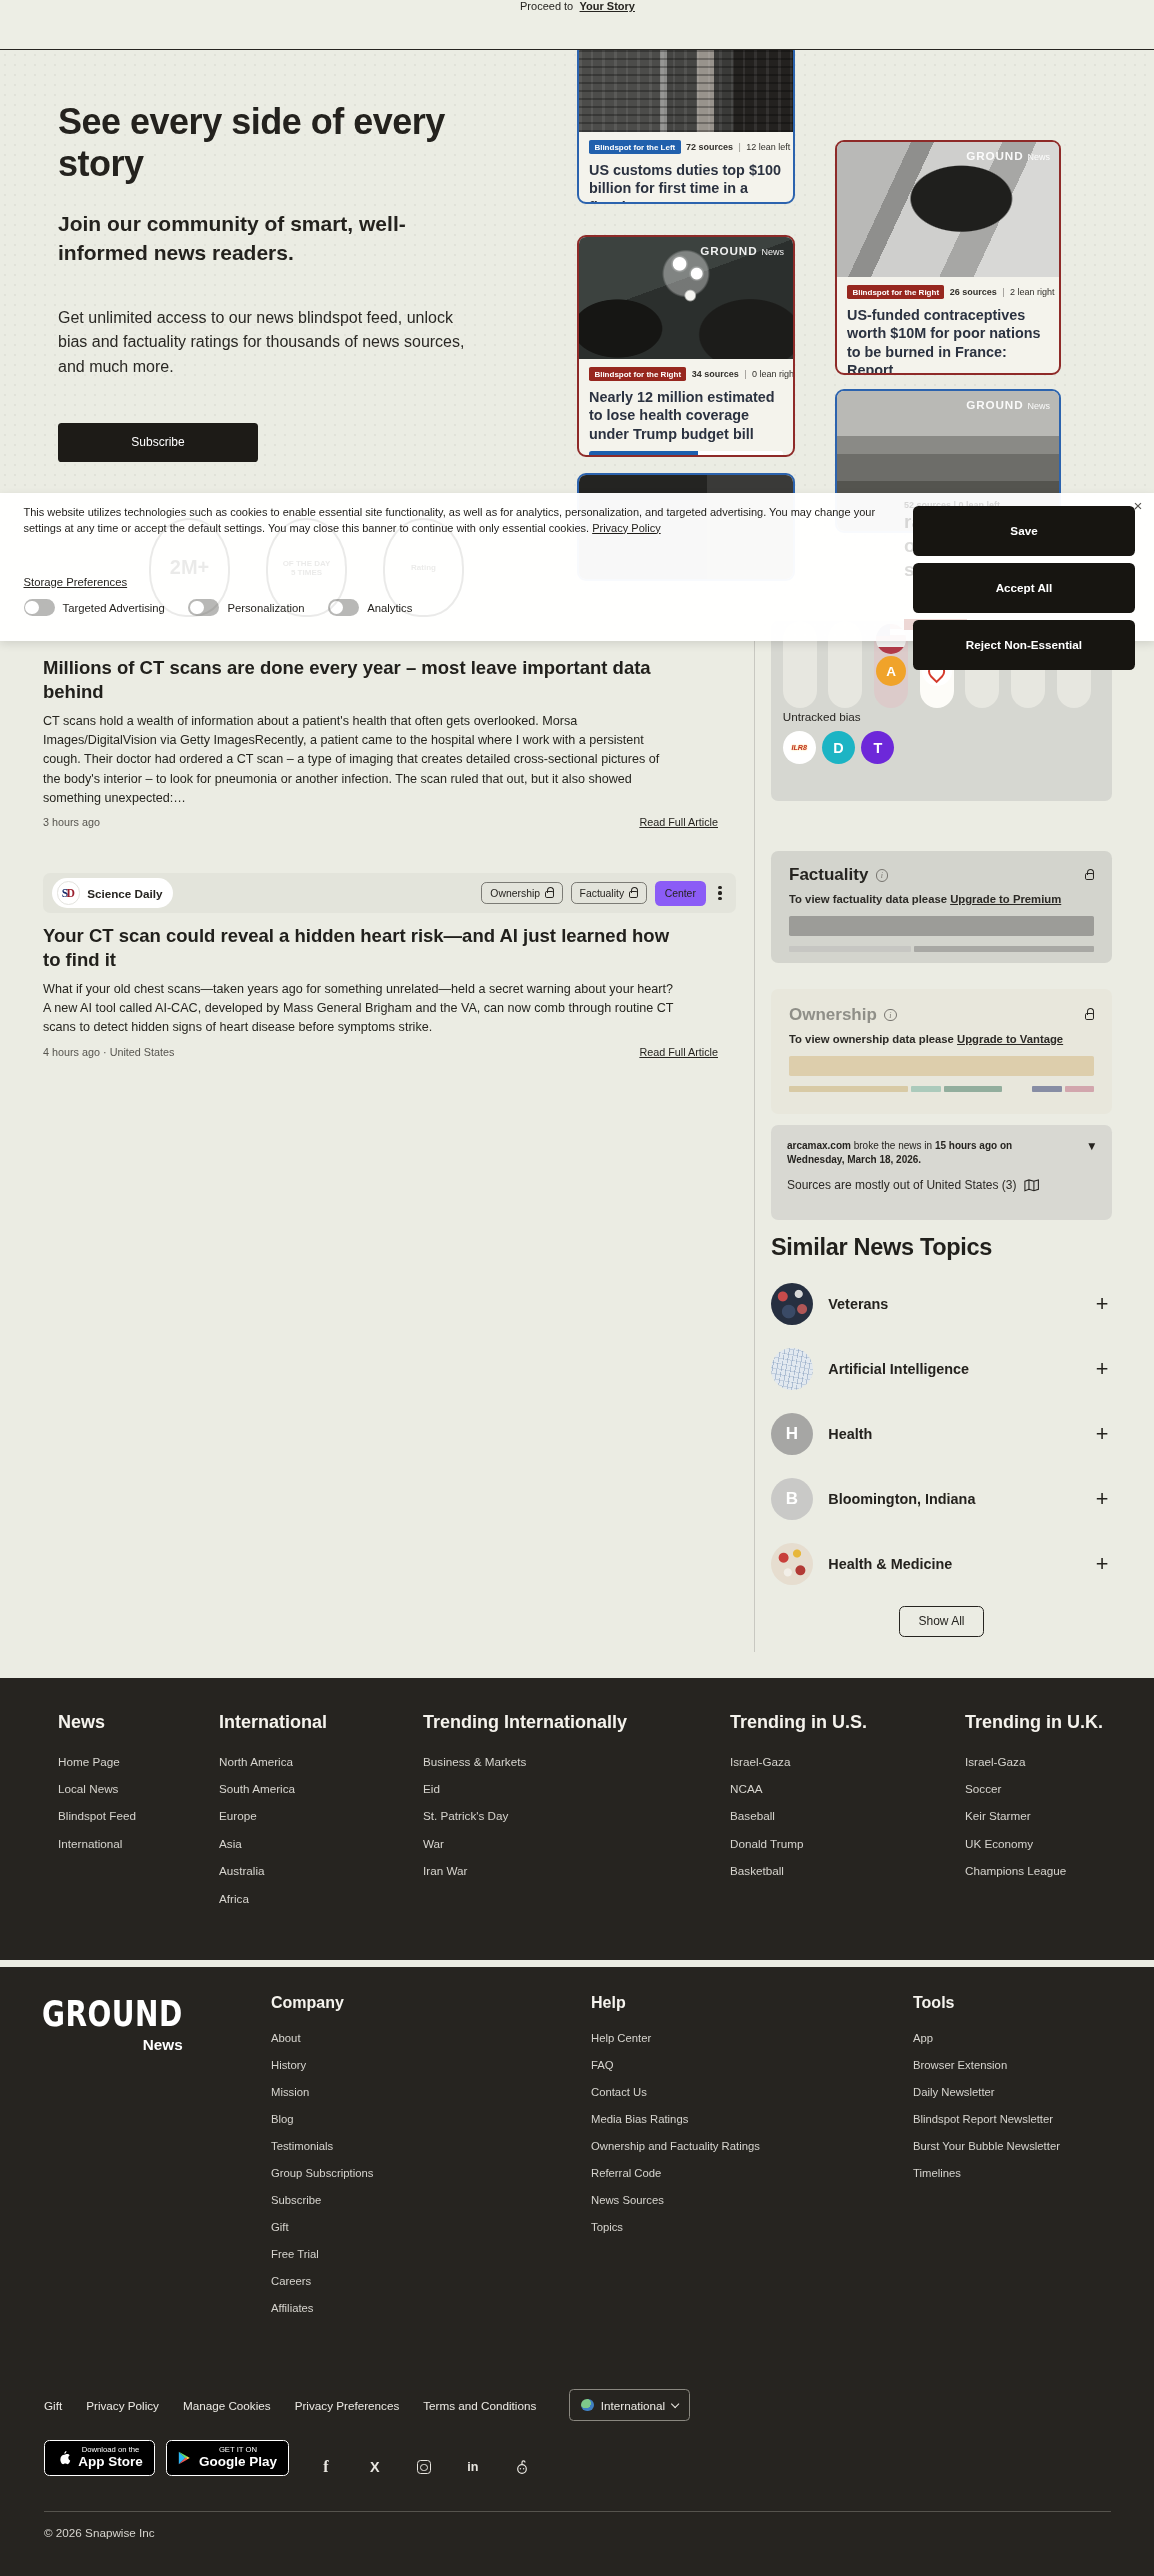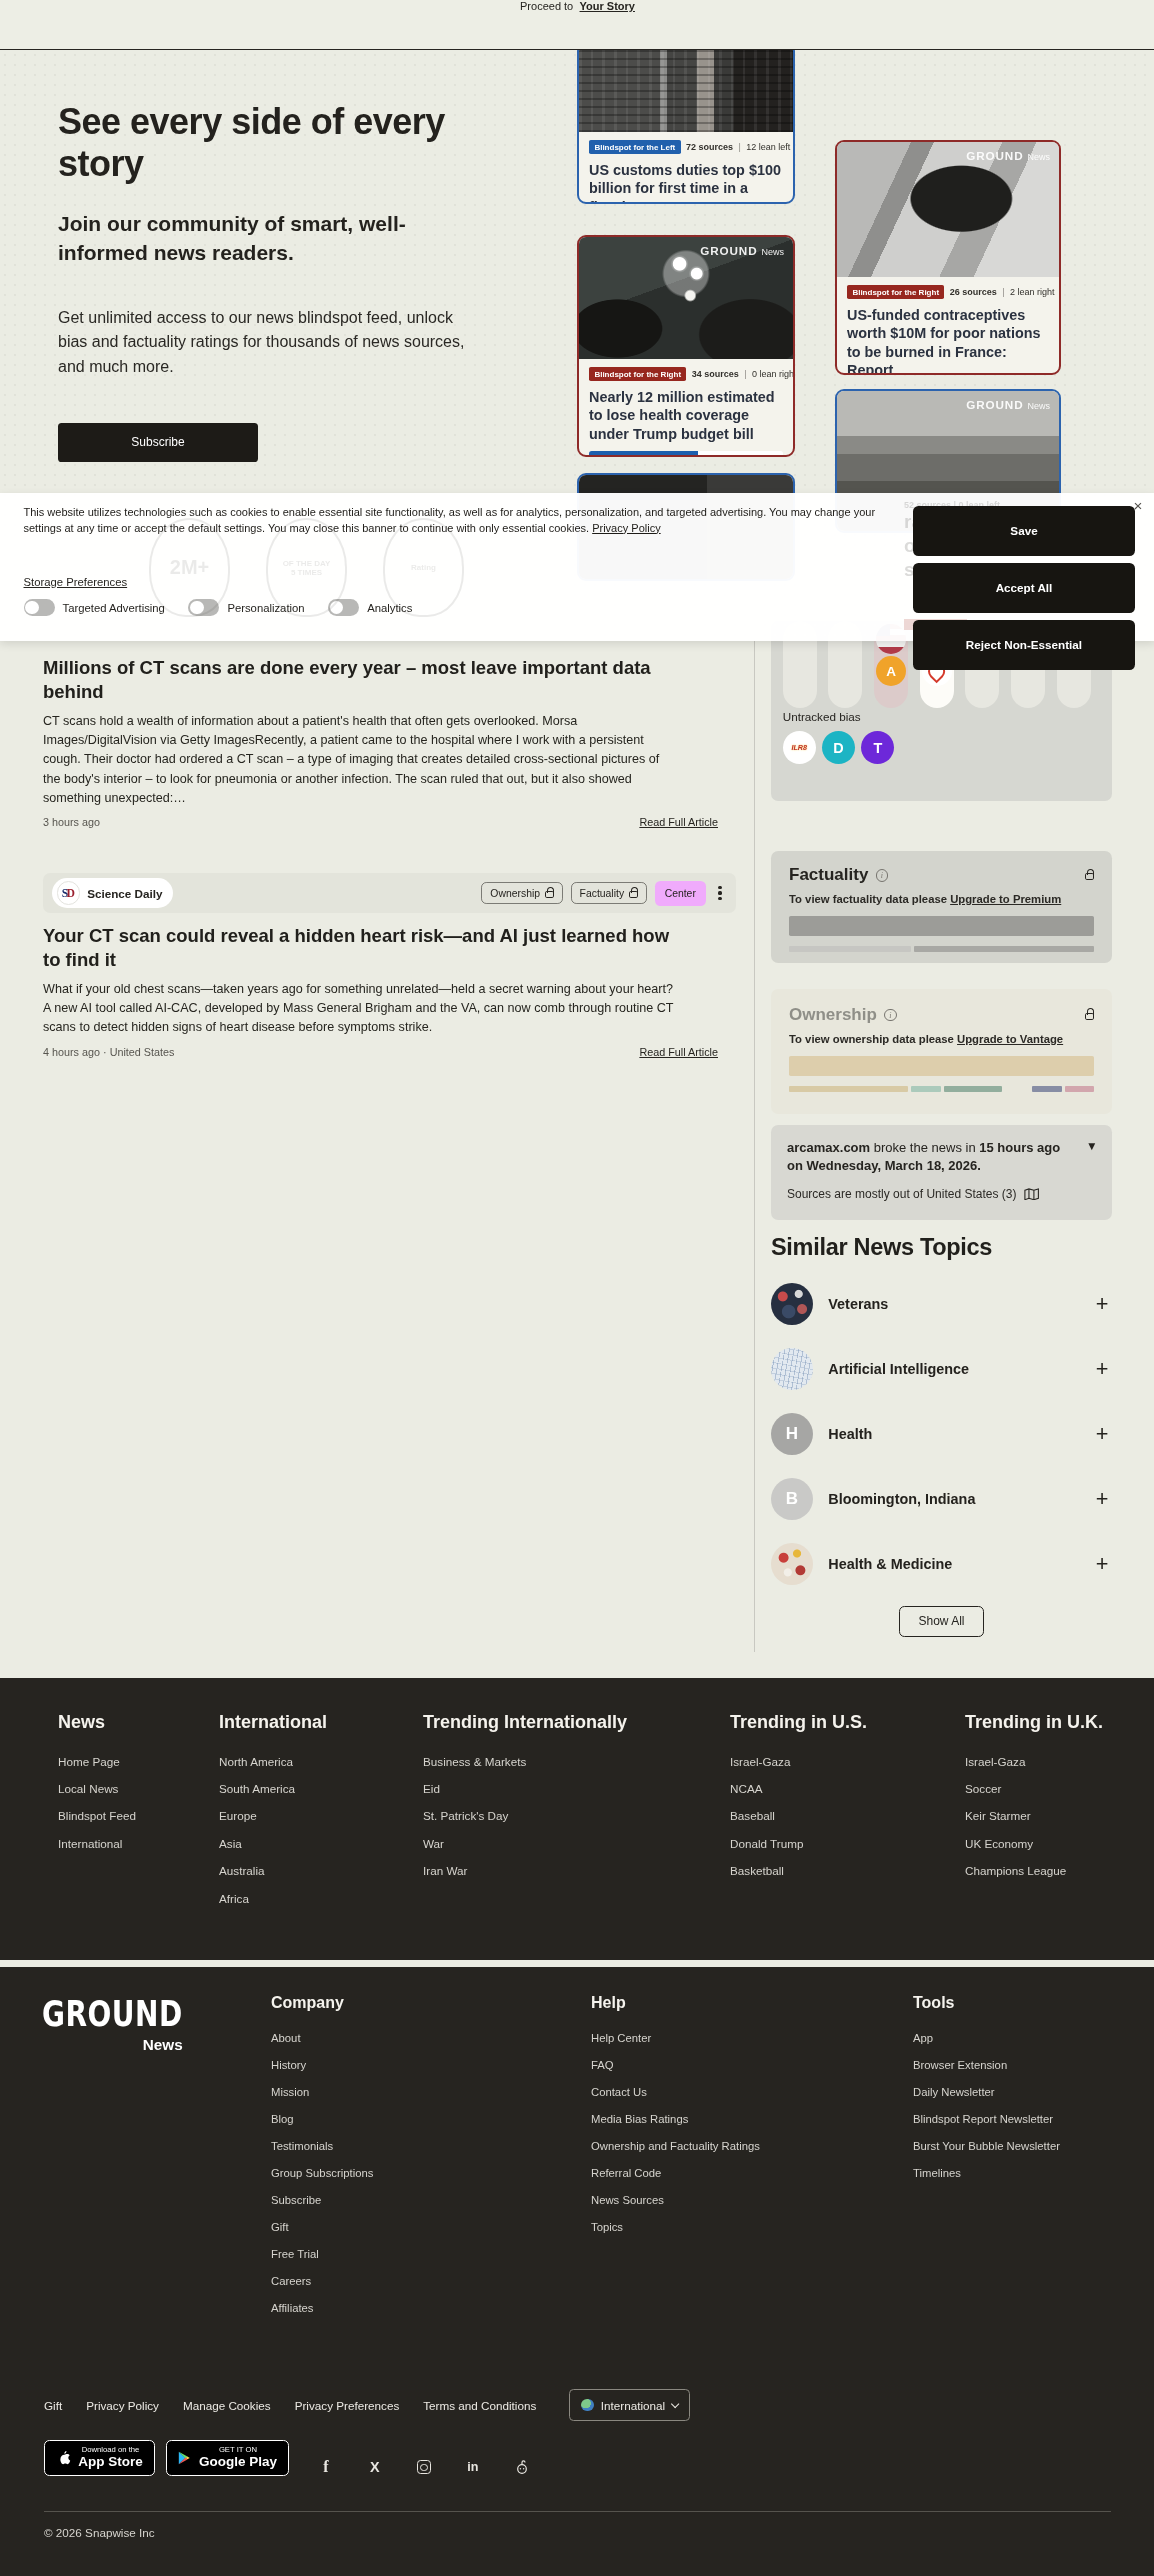--- a/index.html
+++ b/index.html
@@ -86,21 +86,21 @@
   .article .meta{margin-top:8px;display:flex;justify-content:space-between;align-items:center;width:675px;font-size:10.8px;color:#57554f}
   .readmore{color:#262420;text-decoration:underline;cursor:pointer}
   .srcrow{position:absolute;left:43px;top:873px;width:693px;height:40px;background:#e3e4db;border-radius:7.2px;display:flex;align-items:center;padding:0 9px;gap:7.2px}
   .srcpill{background:#fff;border-radius:901px;display:flex;align-items:center;gap:7.2px;padding:3.6px 10.8px 3.6px 4.5px;cursor:pointer}
   .sdlogo{width:23.5px;height:23.5px;border-radius:50%;background:#fff;border:0.9px solid #e3e3de;display:flex;align-items:center;justify-content:center;font-weight:800;font-size:11.7px;font-family:"Liberation Serif",serif}
   .sdlogo .s{color:#1a2f6e}
   .sdlogo .d{color:#9a1f2e;margin-left:-1.8px}
   .srcname{font-size:11.7px;font-weight:700}
   .rowright{margin-left:auto;display:flex;align-items:center;gap:7.2px}
   .tagbtn{display:flex;align-items:center;gap:5.4px;border:0.9px solid rgba(38,36,32,.55);border-radius:5.4px;padding:4.5px 8px;font-size:10.4px;background:transparent;cursor:pointer;color:#262420;font-family:inherit}
-  .centerpill{background:#f0abfc;border-radius:5.4px;padding:7px 10px;font-size:10.4px;font-weight:400}
+  .centerpill{background:#8b5cf6;border-radius:5.4px;padding:7px 10px;font-size:10.4px;font-weight:400}
   .lock{width:9px;height:7.2px;border:1.4px solid #262420;border-radius:1.8px;position:relative;display:inline-block;margin-top:3.6px}
   .lock:before{content:"";position:absolute;width:5.4px;height:5.4px;border:1.4px solid #262420;border-bottom:none;border-radius:3.6px 3.6px 0 0;top:-5.4px;left:0.5px}
   .kebab{display:flex;flex-direction:column;gap:2.7px;padding:3.6px 5.4px;cursor:pointer}
   .kebab i{width:3.2px;height:3.2px;border-radius:50%;background:#262420;display:block}
 
   
   .panel{position:absolute;left:771px;width:341px;border-radius:7.2px}
   .bias-panel{top:621px;height:180px;background:#d6d7d1;overflow:hidden;padding:0 0 0 11.7px}
   .lanes{display:flex;gap:11.7px}
   .lane{width:34px;height:87px;border-radius:17px;background:#e7e7e0;display:flex;flex-direction:column;align-items:center;padding-top:2.7px;gap:2.7px;flex:none}
@@ -131,21 +131,21 @@
   .pdesc{margin-top:8px;font-size:11.3px;font-weight:700;color:#2b2925}
   .pdesc .ulink{text-decoration:underline;cursor:pointer}
   .bigbar{margin-top:10.8px;height:20px;border-radius:1.8px}
   .bigbar.gray{background:#9c9c98}
   .bigbar.tan{background:#ddceac}
   .thinbar{margin-top:10px;height:6.3px;display:flex;gap:2.7px}
   .thinbar span{height:6.3px;border-radius:0.9px}
 
   .break-panel{top:1125px;height:95px;background:#d8d8d2;padding:13.5px 16px;position:absolute}
   .break-panel .caret{position:absolute;right:14.4px;top:14.4px;font-size:11.7px;color:#262420;cursor:pointer}
-  .bline1{font-size:13px;line-height:1.45;width:280px;color:#262420}
+  .bline1{font-size:10px;line-height:1.45;width:280px;color:#262420}
   .bline1 b{font-weight:700}
   .bline2{margin-top:10.8px;font-size:12px;display:flex;align-items:center;gap:7.2px;color:#2b2925}
 
   .topics{position:absolute;left:771px;top:1234px;width:341px}
   .topics h3{font-size:23.5px;font-weight:700;letter-spacing:-0.3px;color:#21201c}
   .topicrow{height:65px;display:flex;align-items:center;gap:15.3px}
   .topicrow:first-of-type{margin-top:10.8px}
   .tav{width:42px;height:42px;border-radius:50%;flex:none;display:flex;align-items:center;justify-content:center;color:#fff;font-weight:700;font-size:17px;overflow:hidden}
   .av-veterans{background:radial-gradient(circle 5.4px at 28% 32%,#c84b4b 0 4.5px,transparent 5.4px),radial-gradient(circle 4.5px at 66% 26%,#d8d8d8 0 3.6px,transparent 4.5px),radial-gradient(circle 5.4px at 74% 62%,#b05656 0 4.5px,transparent 5.4px),radial-gradient(circle 7.2px at 42% 68%,#3a4a66 0 6.3px,transparent 7.2px),#262f40}
   .av-ai{background:repeating-linear-gradient(100deg,rgba(100,130,170,.4) 0 0.9px,transparent 0.9px 4.5px),repeating-linear-gradient(10deg,rgba(100,130,170,.25) 0 0.9px,transparent 0.9px 5.4px),#e2e9f0}

